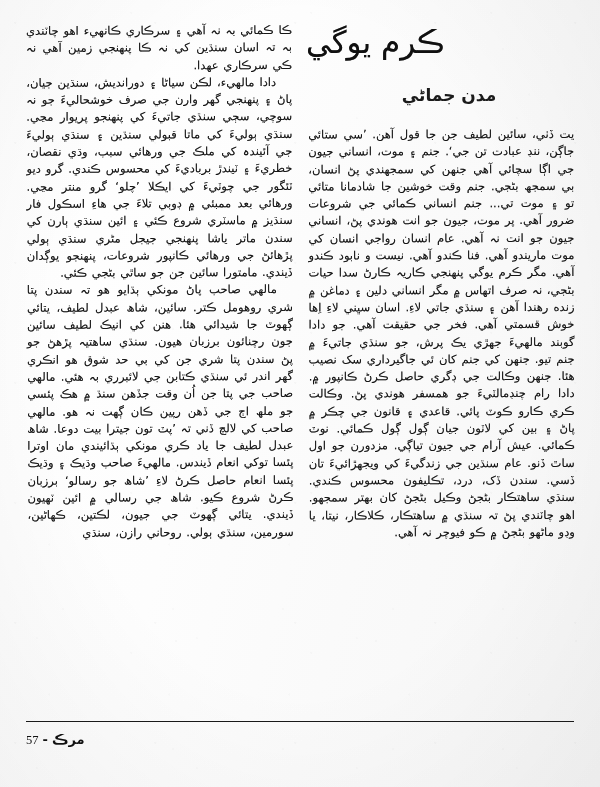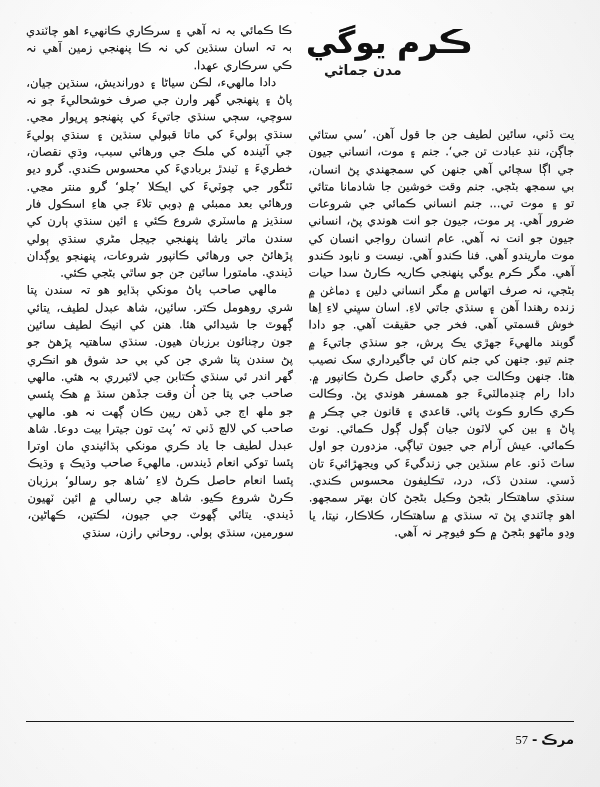--- a/index.html
+++ b/index.html
@@ -53,41 +53,41 @@
     position: absolute;
     right: 0;
     top: 0;
     width: 268px;
     text-align: left;
     z-index: 3;
   }
 
   .title {
     font-family: "DejaVu Sans", "Liberation Sans", sans-serif;
-    font-weight: 700;
+    font-weight: 400;
     font-size: 31px;
     line-height: 1.30;
     color: #101010;
     letter-spacing: 0px;
     text-align: left;
     direction: rtl;
     margin: 0;
     padding: 0 6px 0 0;
     text-shadow: 0 0 .6px rgba(0,0,0,.55);
   }
   .title .line2 { display: block; }
 
   .byline {
-    margin-top: 0;
+    margin-top: 23px;
     padding-left: 18px;
-    font-size: 14px;
+    font-size: 17px;
     font-weight: 600;
     color: #1b1b1b;
     direction: rtl;
-    text-align: left;
+    text-align: center;
     letter-spacing: .2px;
   }
 
   
   .columns {
     position: absolute;
     inset: 0;
     display: flex;
     flex-direction: row;   
     gap: 16px;
@@ -129,21 +129,21 @@
     bottom: 20px;
     height: 46px;
   }
   .footer-rule {
     width: 100%;
     height: 0;
     border-top: 1.6px solid #1a1a1a;
   }
   .folio {
     margin-top: 10px;
-    text-align: right;
+    text-align: left;
     direction: rtl;
     font-size: 13px;
     font-weight: 700;
     color: #111;
     letter-spacing: .5px;
   }
   .folio .num {
     font-family: "Liberation Serif", "DejaVu Serif", serif;
     font-weight: 400;
     font-size: 12.5px;

